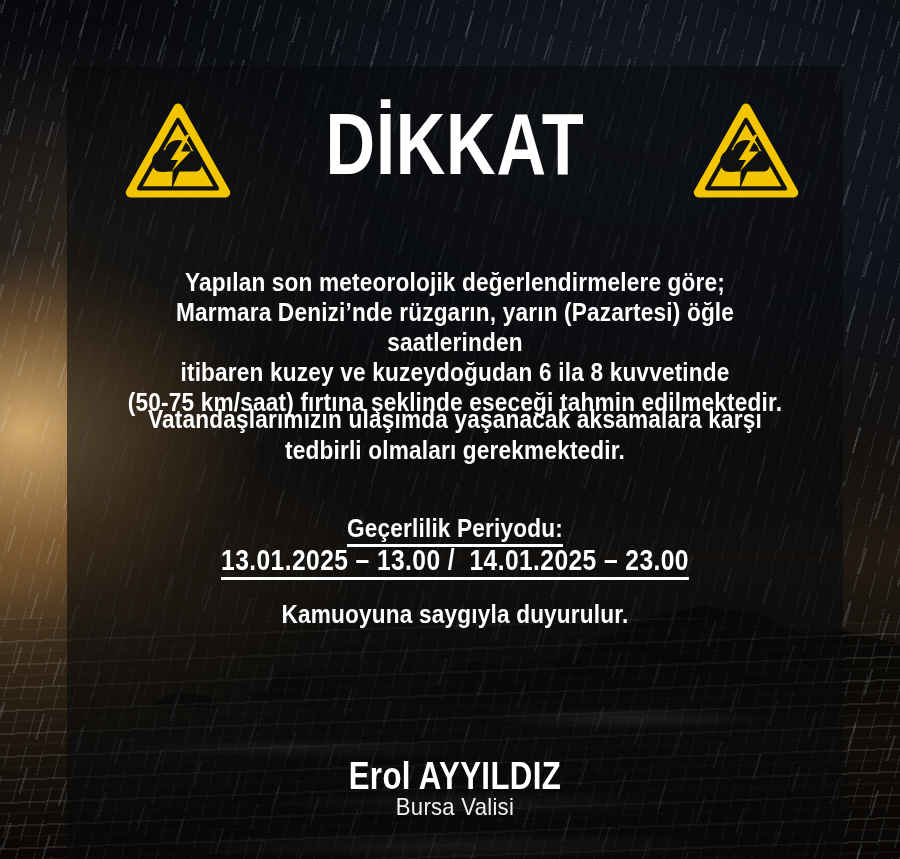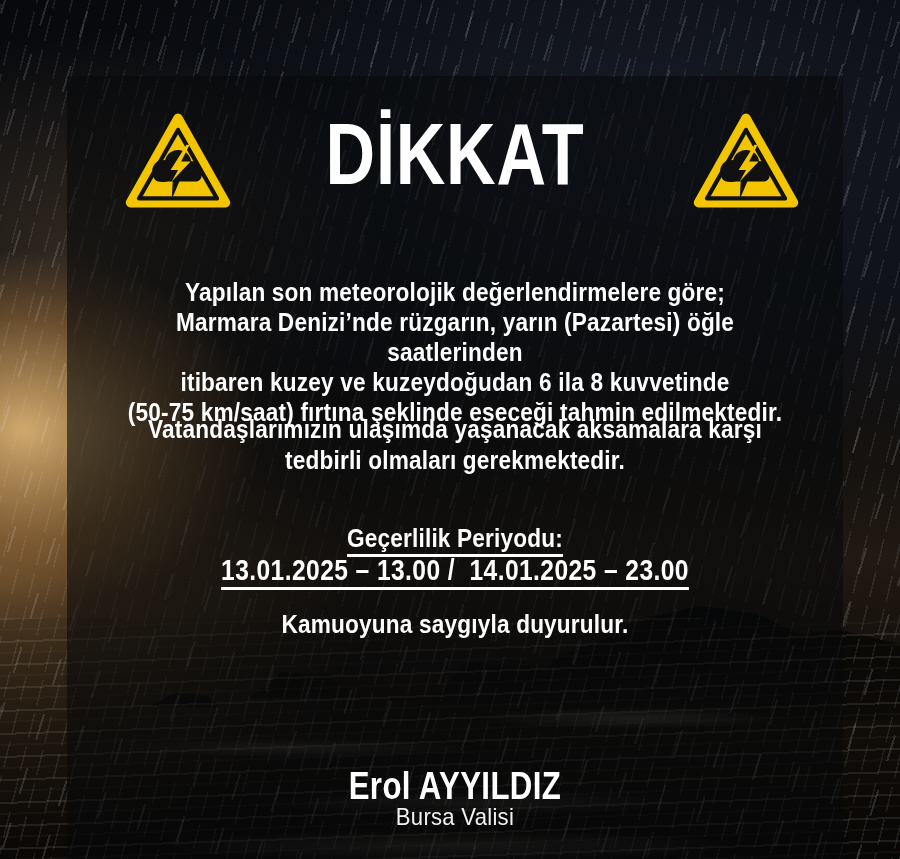--- a/index.html
+++ b/index.html
@@ -49,21 +49,21 @@
   .rain2 {
     transform:rotate(17deg);
     background:repeating-linear-gradient(to right,
       rgba(228,238,250,0.14) 0 2px, rgba(0,0,0,0) 2px 41px);
     -webkit-mask-image:repeating-linear-gradient(to bottom, rgba(0,0,0,0) 0 9px, #000 9px 36px, rgba(0,0,0,0) 36px 57px);
             mask-image:repeating-linear-gradient(to bottom, rgba(0,0,0,0) 0 9px, #000 9px 36px, rgba(0,0,0,0) 36px 57px);
   }
 
   
   .panel {
-    position:absolute; left:67px; top:76px; width:776px; bottom:0;
+    position:absolute; left:67px; top:66px; width:776px; bottom:0;
     background:rgba(7,8,11,0.58);
   }
   .abs { position:absolute; left:0; right:0; text-align:center; color:#fff; }
 
   .alert-title {
     top:34px; margin:0;
     font-size:88px; font-weight:bold; line-height:1;
     letter-spacing:1px;
     transform:scaleX(0.78);
   }

